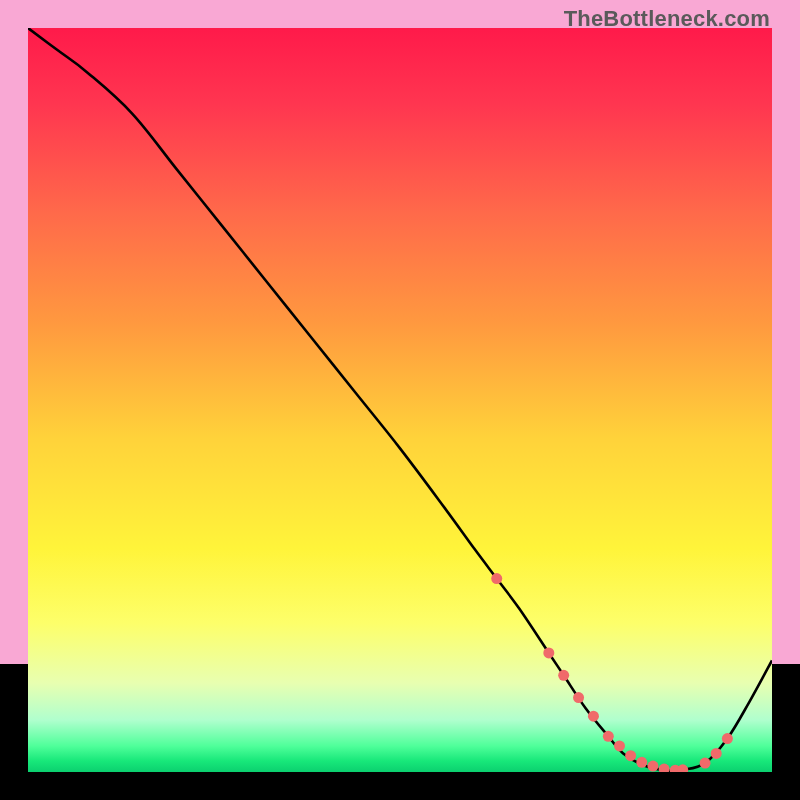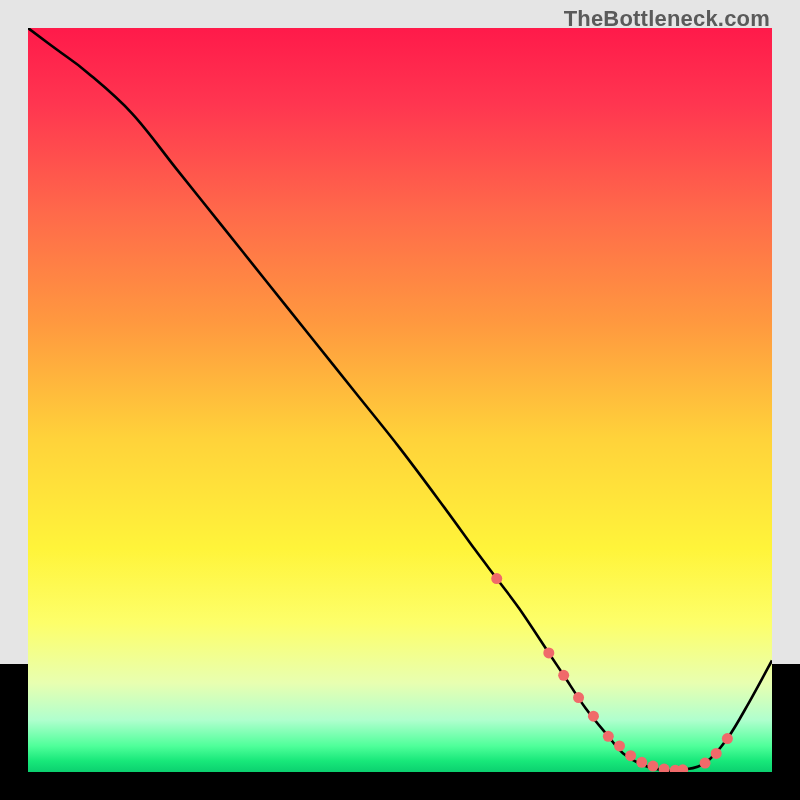--- a/index.html
+++ b/index.html
@@ -1,21 +1,21 @@
 <!DOCTYPE html>
 <html><head>
 <meta charset="utf-8">
 <style>
   * { margin: 0; padding: 0; box-sizing: border-box; }
   html, body { width: 800px; height: 800px; overflow: hidden; background: #000; }
   .chart-container {
     position: relative;
     width: 800px;
     height: 664px;
-    background: #e5e5e5;
+    background: #f9a8d4;
     padding-left: 17px;
   }
   .plot-area {
     position: absolute;
     left: 28px;
     top: 28px;
     width: 744px;
     height: 744px;
   }
   .gradient-bg {

